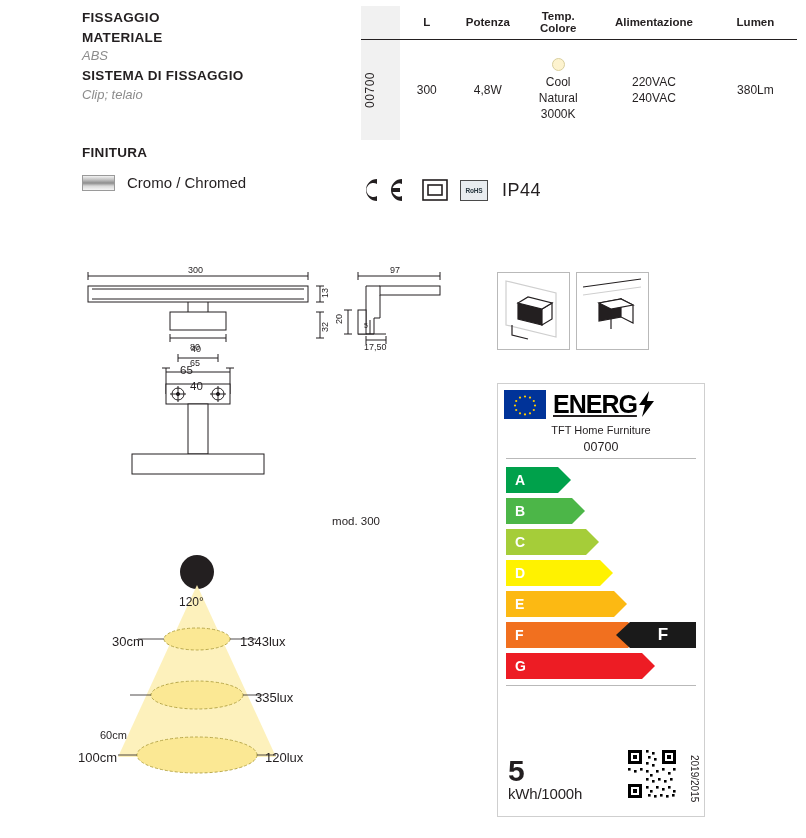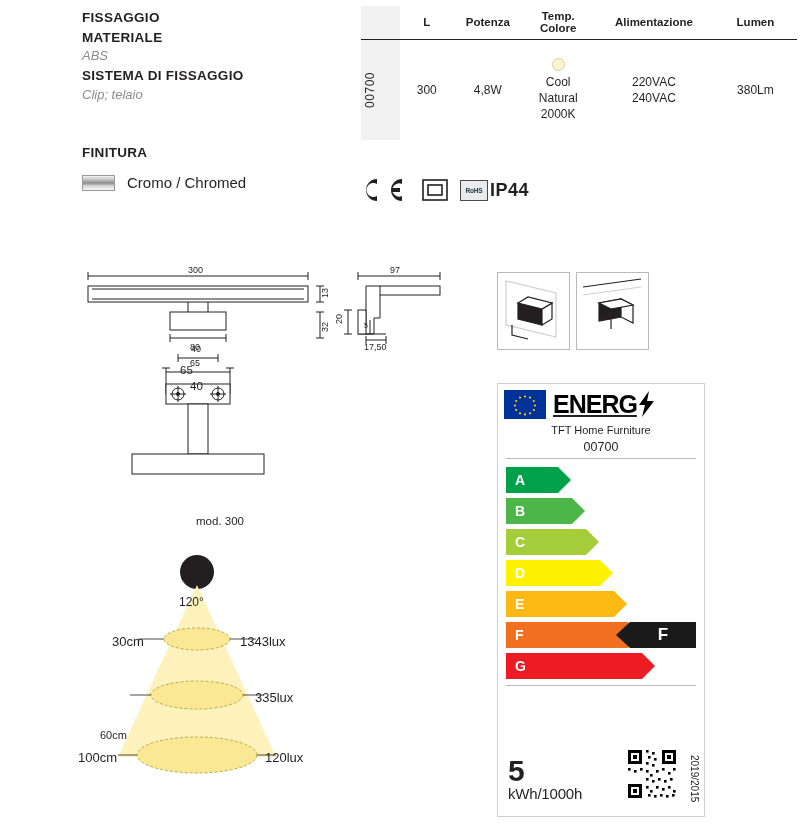--- a/index.html
+++ b/index.html
@@ -67,29 +67,29 @@
   .certs { position:absolute; left:360px; top:176px; display:flex; align-items:center; }
   .ce-mark { height:28px; }
   .class2 { margin-left:14px; }
   .rohs-box {
     margin-left:12px; width:28px; height:21px;
     border:1px solid #4a4a4a; background:#e8ecef;
     display:flex; align-items:center; justify-content:center;
     font-size:6.5px; font-weight:bold; color:#2b3a42; letter-spacing:-0.2px;
     overflow:hidden;
   }
-  .ip-label { margin-left:2px; font-size:18px; font-weight:bold; letter-spacing:0.5px; }
+  .ip-label { margin-left:14px; font-size:18px; font-weight:normal; letter-spacing:0.5px; }
 
   
   .drawings { position:absolute; left:70px; top:258px; }
   .dwg-note { position:absolute; font-size:11.5px; color:#231f20; }
 
   
   .beam-wrap { position:absolute; left:60px; top:515px; width:320px; }
-  .mod-label { text-align:center; font-size:11.5px; color:#231f20; }
+  .mod-label { text-align:right; font-size:11.5px; color:#231f20; }
 
   
   .picto-row { position:absolute; left:497px; top:272px; display:flex; gap:6px; }
   .picto-box { width:73px; height:78px; border:1px solid #b9b9b9; position:relative; background:#fff; }
 
   
   .energy { position:absolute; left:497px; top:383px; width:208px; height:434px; border:1px solid #cfcfcf; background:#fff; }
   .energy-head { display:flex; align-items:flex-start; padding:6px 6px 2px 6px;text-decoration:underline; }
   .eu-flag {
     width:42px; height:29px; background:#003399; position:relative;
@@ -173,21 +173,21 @@
       <tr style="height:100px;">
         <td class="code-cell">
           <div class="code-vert">00700</div>
         </td>
         <td>300</td>
         <td>4,8W</td>
         <td class="cct-cell">
           <div class="cct-dot"></div>
           <div>Cool</div>
           <div>Natural</div>
-          <div>2000K</div>
+          <div>3000K</div>
         </td>
         <td class="alim-cell">
           <div>220VAC</div>
           <div>240VAC</div>
         </td>
         <td>380Lm</td>
       </tr>
     </tbody>
   </table>
 </div>

